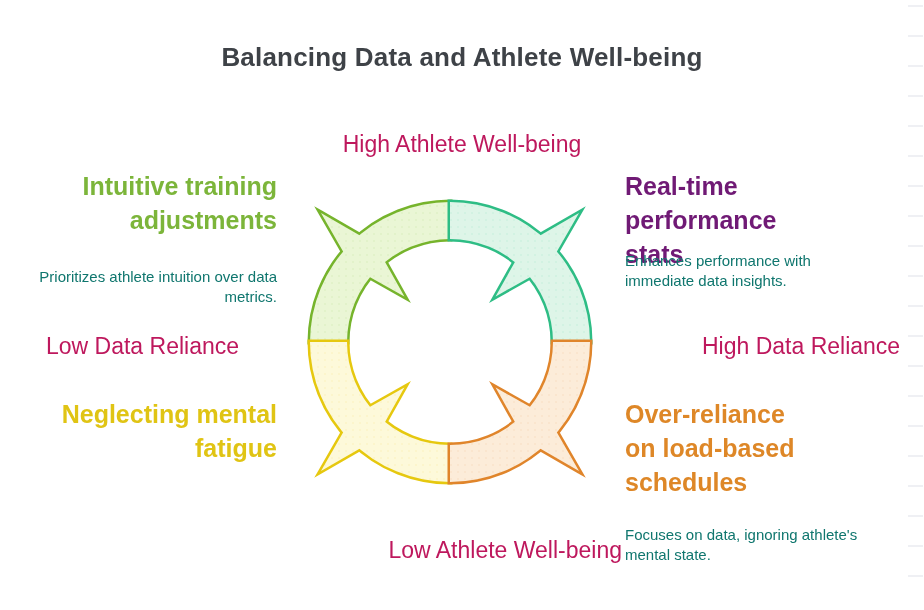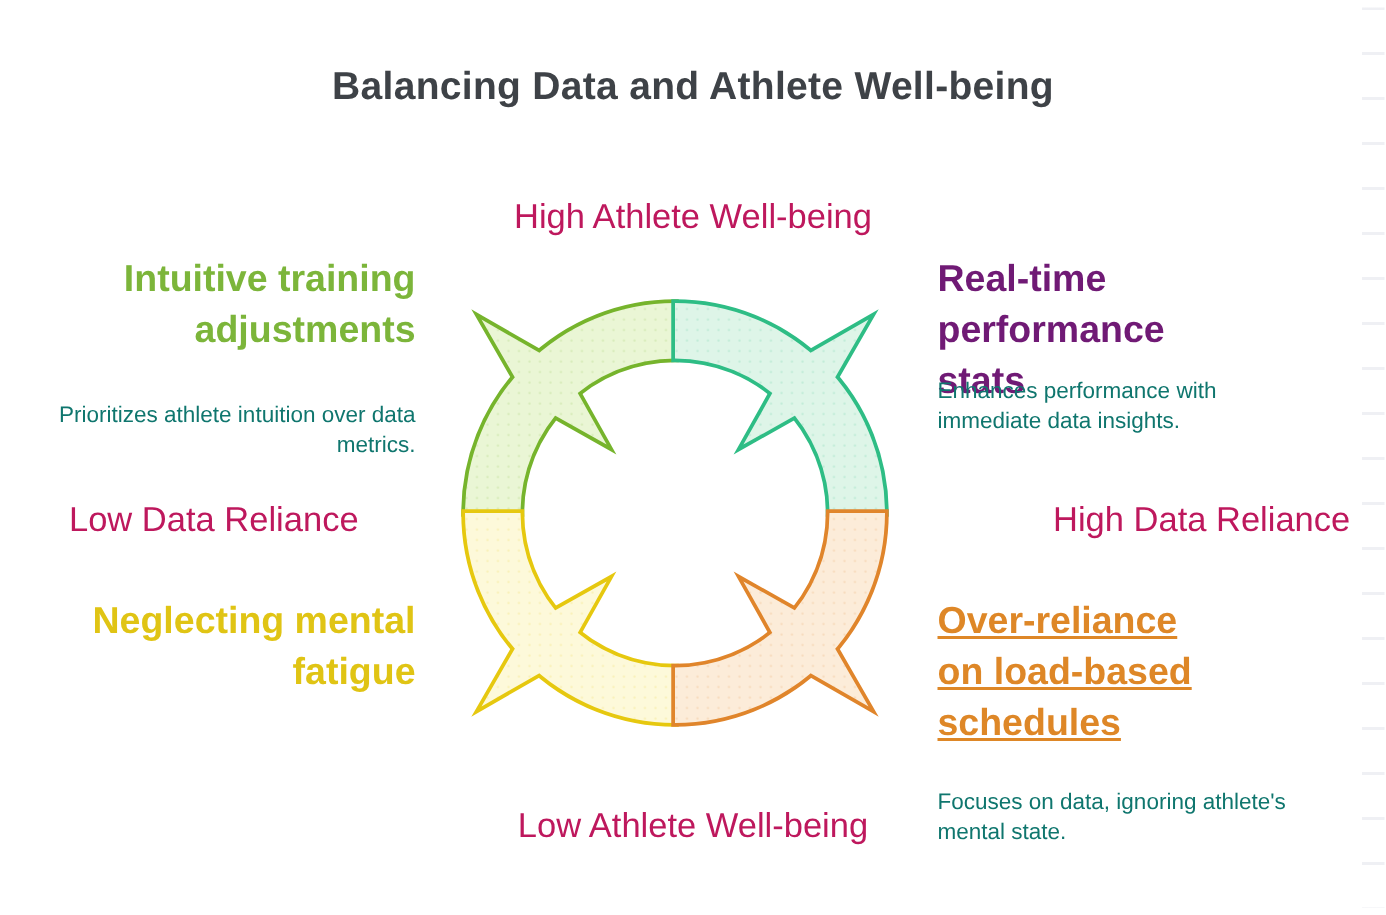--- a/index.html
+++ b/index.html
@@ -9,35 +9,35 @@
   }
   .page-title{
     position:absolute;top:42px;left:0;width:924px;text-align:center;
     font-size:26px;font-weight:bold;color:#3e4247;letter-spacing:.2px;
   }
   .axis-label{
     position:absolute;font-size:23px;color:#be185d;
   }
   .axis-top,.axis-bottom{left:302px;width:320px;text-align:center;}
   .axis-top{top:131px;}
-  .axis-bottom{top:537px;}
+  .axis-bottom{top:537px;text-align:right;}
   .axis-left{left:46px;top:333px;}
   .axis-right{left:702px;top:333px;}
   .quad{position:absolute;}
   .q-heading{font-size:25px;font-weight:bold;line-height:1.35;}
   .q-desc{font-size:15px;color:#0f766e;line-height:1.32;margin-top:27px;}
   .q-right{text-align:right;}
   .q-left{text-align:left;}
   .q-tl-h{left:40px;top:170px;width:237px;}
   .q-tl-d{left:37px;top:240px;width:240px;}
   .q-tr-h{left:625px;top:170px;width:205px;}
   .q-tr-d{left:625px;top:224px;width:245px;}
   .q-bl-h{left:40px;top:398px;width:237px;}
   .q-bl-d{left:67px;top:468px;width:210px;}
-  .q-br-h{left:625px;top:398px;width:185px;text-decoration:underline;}
+  .q-br-h{left:625px;top:398px;width:185px;}
   .q-br-d{left:625px;top:498px;width:245px;}
   #wheel{position:absolute;left:0;top:0;width:924px;height:610px;pointer-events:none;}
   .ruler-ticks{
     position:absolute;right:1px;top:5px;width:15px;height:600px;
     background:repeating-linear-gradient(to bottom,#eff0f4 0px,#eff0f4 2px,transparent 2px,transparent 30px);
   }
 </style>
 </head>
 <body>
 

